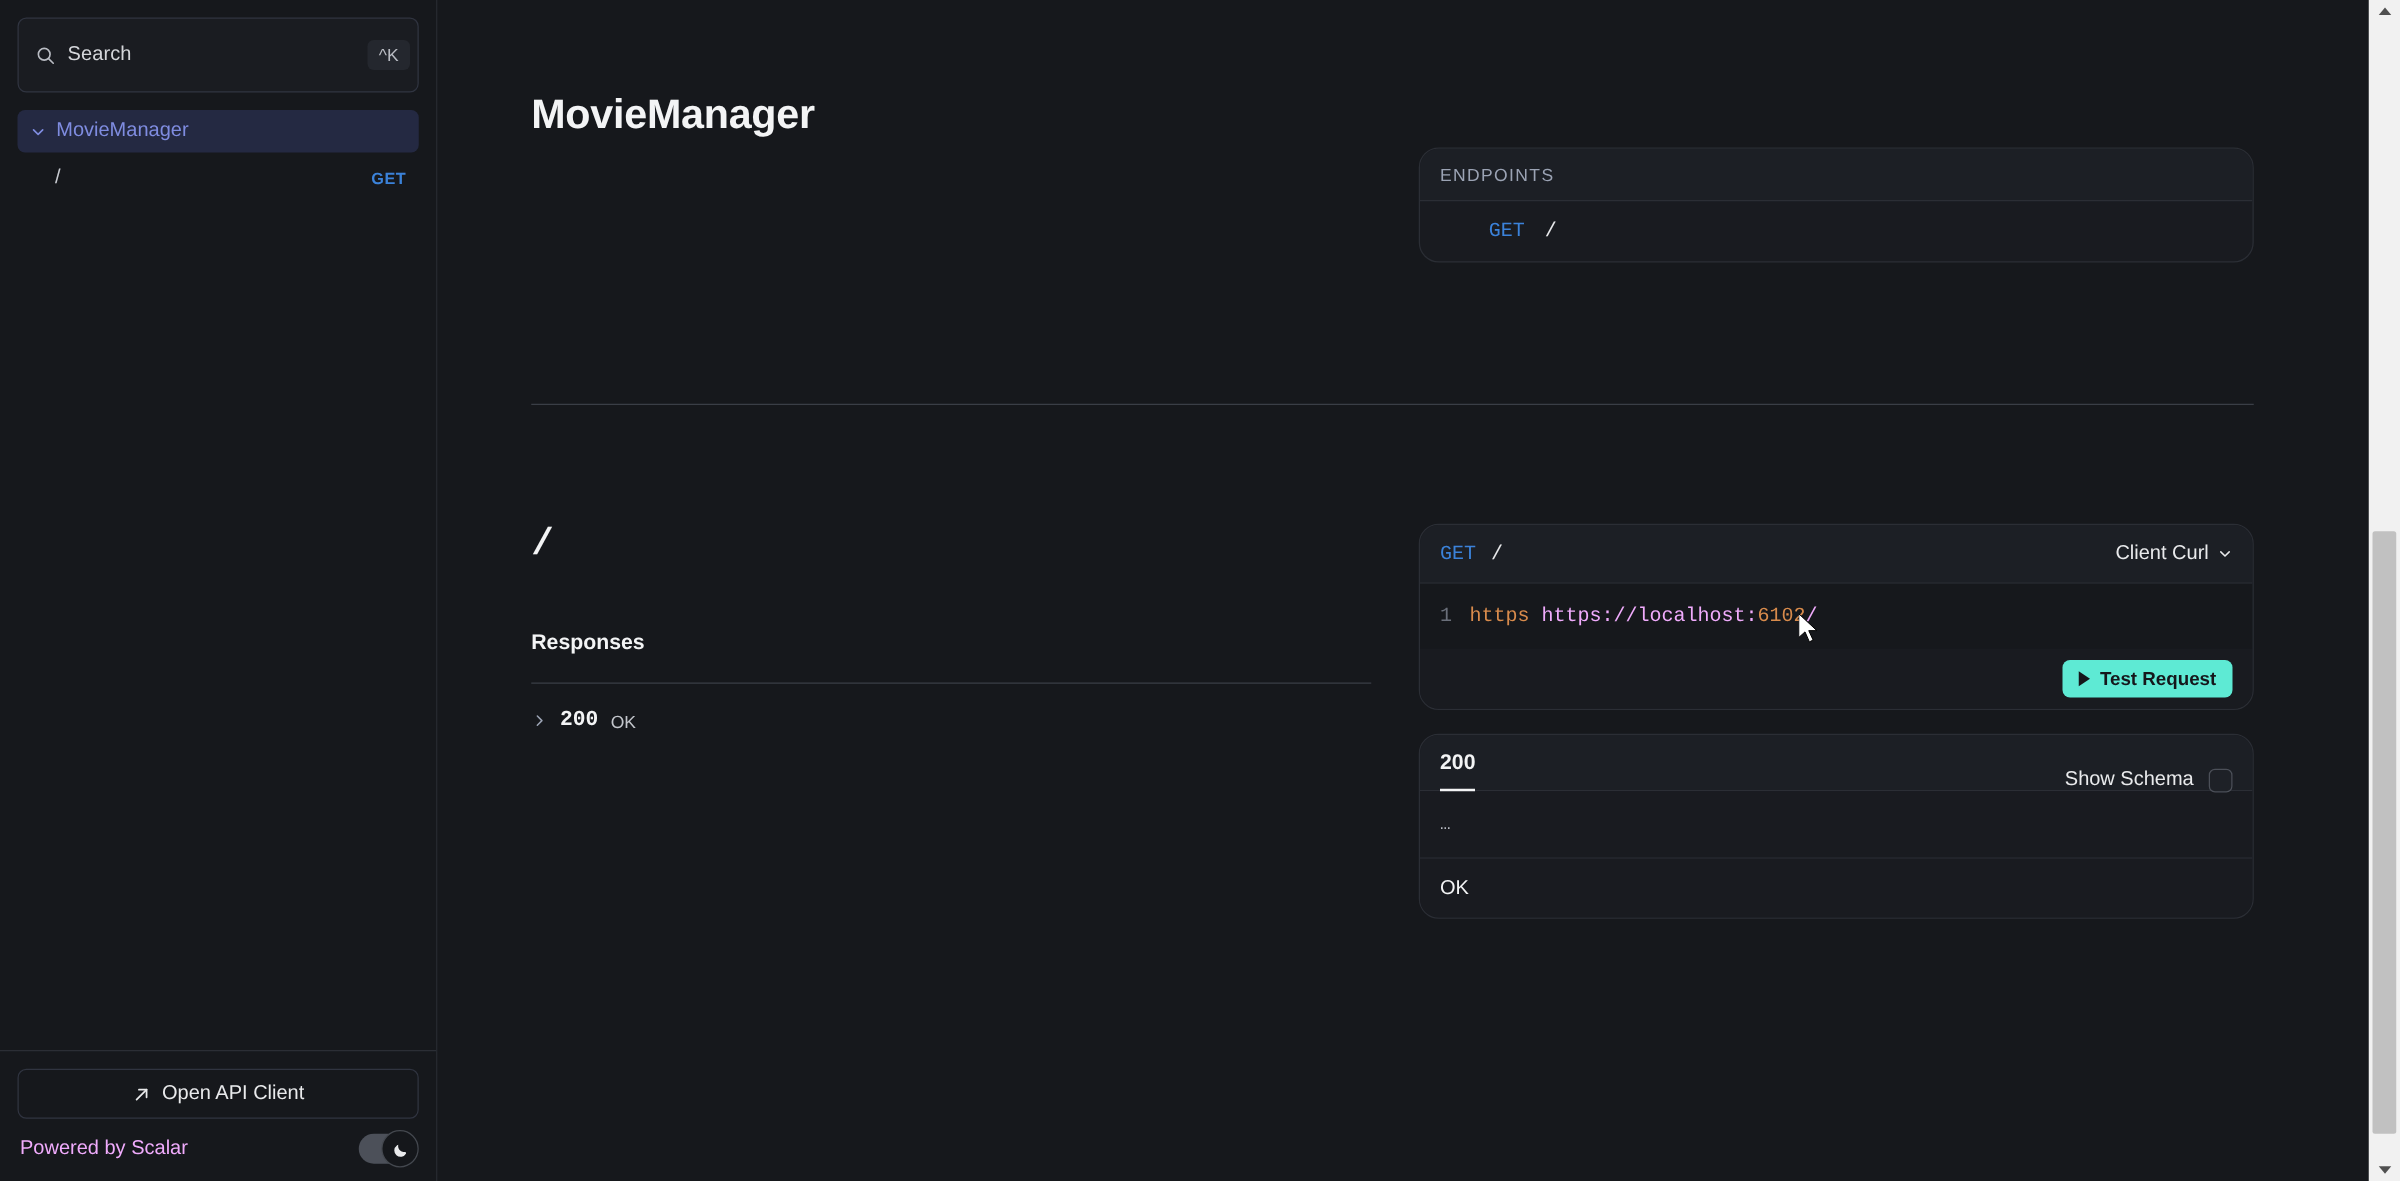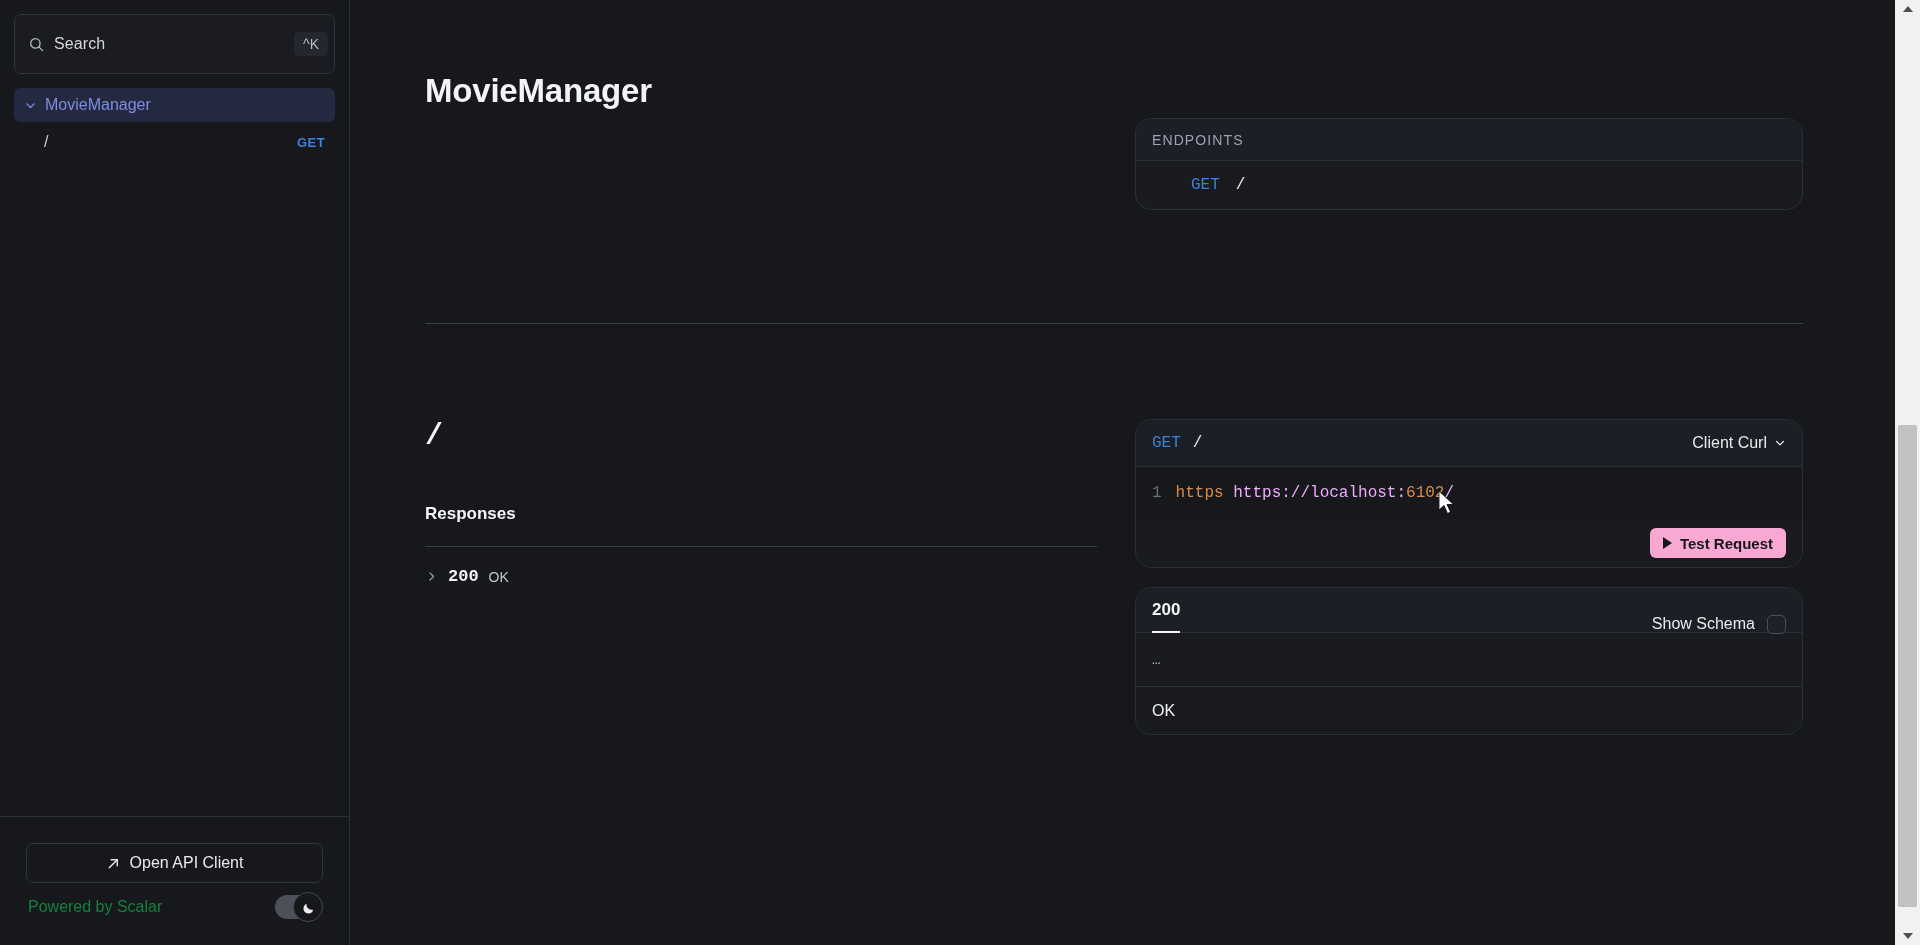--- a/index.html
+++ b/index.html
@@ -41,32 +41,32 @@
   }
   .nav-group .chev { width: 13px; height: 13px; flex: 0 0 13px; }
   .nav-group-label { color: #7f8ce0; font-size: 16px; }
   .nav-item {
     height: 32px; display: flex; align-items: center; padding: 0 10px 0 30px;
     cursor: pointer; border-radius: 6px; margin-top: 4px;
   }
   .nav-item-label { color: #c9ccd2; font-size: 16px; flex: 1; }
   .method-get { color: #3b82d9; font-size: 13px; font-weight: bold; letter-spacing: .4px; }
 
-  .sidebar-footer { border-top: 1px solid #2b2e35; padding: 26px; }
+  .sidebar-footer { border-top: 1px solid #2b2e35; padding: 14px; }
   .api-client-btn {
     height: 40px; border: 1px solid #303440; border-radius: 7px;
     background: #16181c; display: flex; align-items: center; justify-content: center;
     gap: 9px; cursor: pointer; color: #e9eaec; font-size: 16px;
   }
   .api-client-btn .arrow { width: 15px; height: 15px; flex: 0 0 15px; }
   .footer-row {
     display: flex; align-items: center; justify-content: space-between;
     padding: 12px 2px 0 2px;
   }
-  .powered { color: #15803d; font-size: 16px; }
+  .powered { color: #f0abfc; font-size: 16px; }
   .toggle {
     width: 46px; height: 24px; border-radius: 14px; background: #4c5059;
     position: relative; cursor: pointer; flex: 0 0 46px;
   }
   .toggle .knob {
     position: absolute; right: -2px; top: -3px; width: 30px; height: 30px;
     border-radius: 50%; background: #15171b; border: 1px solid #44484f;
     display: flex; align-items: center; justify-content: center;
   }
   .toggle .knob svg { width: 15px; height: 15px; }
@@ -119,21 +119,21 @@
   .code-body {
     background: #16181c; padding: 16px; display: flex; gap: 14px;
     font-family: "Liberation Mono", monospace; font-size: 16px; line-height: 20px;
   }
   .ln { color: #6a6f7a; user-select: none; }
   .tok-cmd { color: #d88b4c; }
   .tok-txt { color: #f0abfc; }
   .tok-num { color: #d88b4c; }
   .code-foot { height: 48px; background: #191b20; display: flex; align-items: center; justify-content: flex-end; padding: 0 16px; }
   .test-btn {
-    background: #f9a8d4; color: #15171b; border: none; border-radius: 6px;
+    background: #5eead4; color: #15171b; border: none; border-radius: 6px;
     height: 30px; padding: 0 13px; display: flex; align-items: center; gap: 8px;
     font-size: 15px; font-weight: bold; cursor: pointer; font-family: "Liberation Sans", sans-serif;
   }
   .test-btn .play { width: 0; height: 0; border-left: 9px solid #15171b; border-top: 6px solid transparent; border-bottom: 6px solid transparent; }
 
   .resp-panel { margin-top: 19px; }
   .resp-head {
     height: 45px; display: flex; align-items: center; justify-content: space-between;
     padding: 0 16px; border-bottom: 1px solid #2b2e35; background: #1c1f25;
   }

